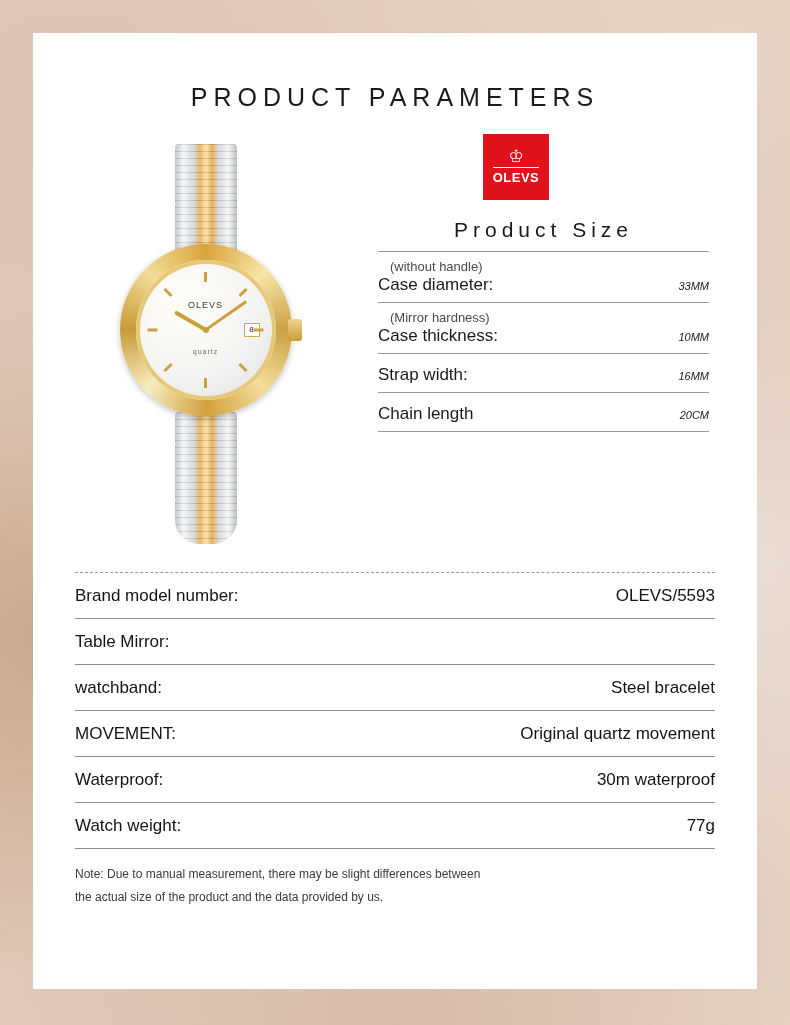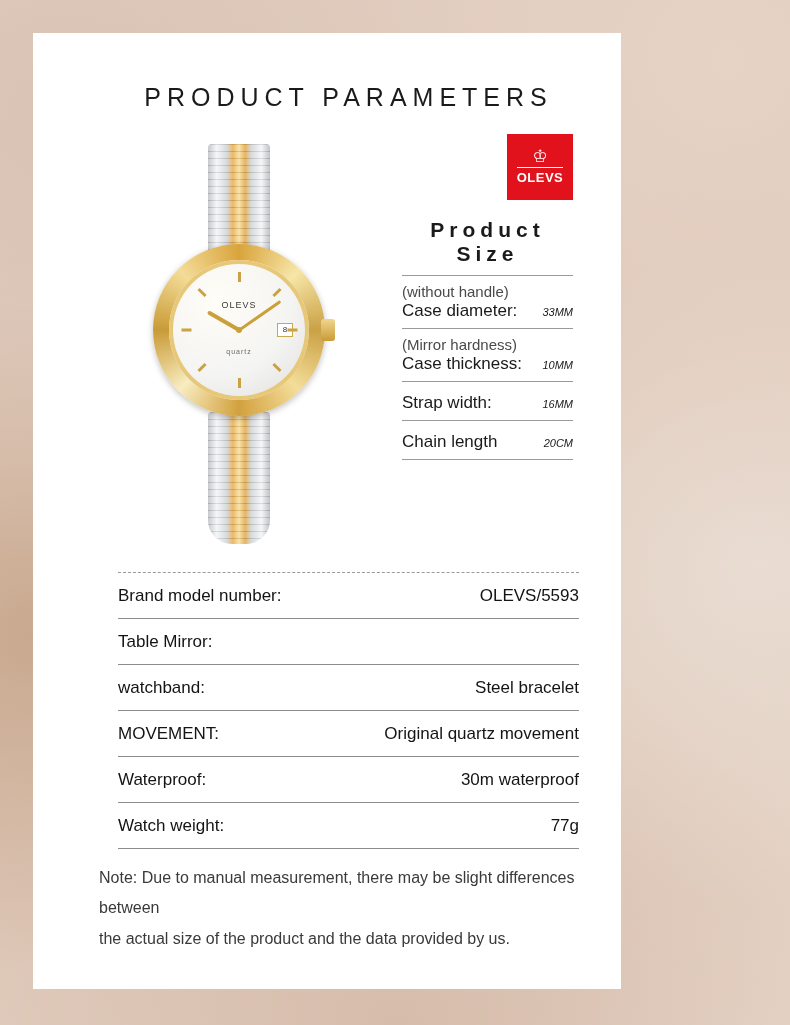--- a/index.html
+++ b/index.html
@@ -24,25 +24,24 @@
       radial-gradient(circle at 4% 62%, #c9a98f 0%, rgba(201,169,143,0) 34%),
       radial-gradient(circle at 96% 55%, #e9dcd2 0%, rgba(233,220,210,0) 36%),
       radial-gradient(circle at 50% 100%, #d6bcab 0%, rgba(214,188,171,0) 45%),
       linear-gradient(145deg, #e3cfc2 0%, #ddc6b6 45%, #e7d6c9 100%);
     filter: blur(0.5px);
   }
   .card {
     position: absolute;
     left: 33px;
     top: 33px;
-    width: 588px;
+    width: 724px;
     height: 956px;
     background: #ffffff;
     box-sizing: border-box;
-    padding-left: 43px;
   }
   .title {
     text-align: center;
     font-size: 25px;
     letter-spacing: 6px;
     color: #1a1a1a;
     margin-top: 50px;
     font-weight: 400;
   }
   .top-section {
@@ -206,30 +205,30 @@
     margin-top: 2px;
   }
   .size-title {
     font-size: 21px;
     letter-spacing: 5px;
     color: #1a1a1a;
     text-align: center;
     padding-bottom: 9px;
     border-bottom: 1px solid #9a9a9a;
     margin-bottom: 0;
-    font-weight: bold;
   }
   .size-row {
     border-bottom: 1px solid #9a9a9a;
     padding: 7px 0 7px 0;
   }
   .size-note {
-    font-size: 15px;
+    font-size: 13px;
     color: #4a4a4a;
     margin-bottom: 1px;
+    margin-left: 12px;
   }
   .size-line {
     display: flex;
     justify-content: space-between;
     align-items: baseline;
     font-size: 17px;
     color: #1a1a1a;
   }
   .size-line .val { font-size: 11px; font-style: italic; }
   .sep {
@@ -244,22 +243,22 @@
     justify-content: space-between;
     align-items: baseline;
     font-size: 17px;
     color: #141414;
     padding: 13px 0 12px 0;
     border-bottom: 1px solid #8d8d8d;
     gap: 48px;
   }
   .spec-row:last-child { border-bottom: 1px solid #8d8d8d; }
   .note {
-    margin: 14px 42px 0 23px;
-    font-size: 16px;
+    margin: 14px 42px 0 42px;
+    font-size: 12px;
     color: #3a3a3a;
     line-height: 1.9;
   }
 </style>
 </head>
 <body>
 
 <div class="bg"></div>
 
 <div class="card">

